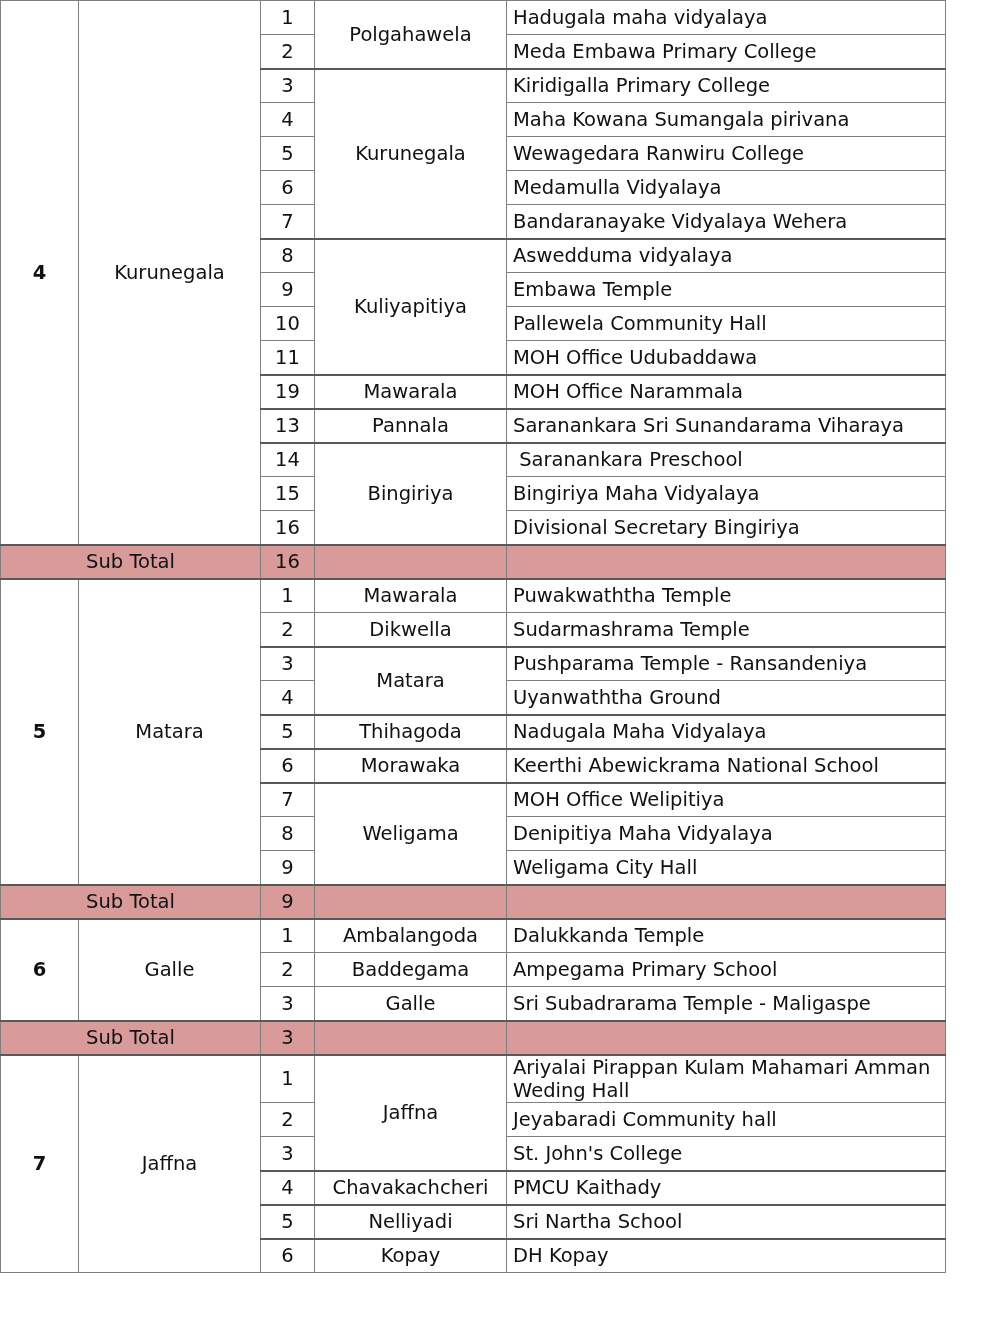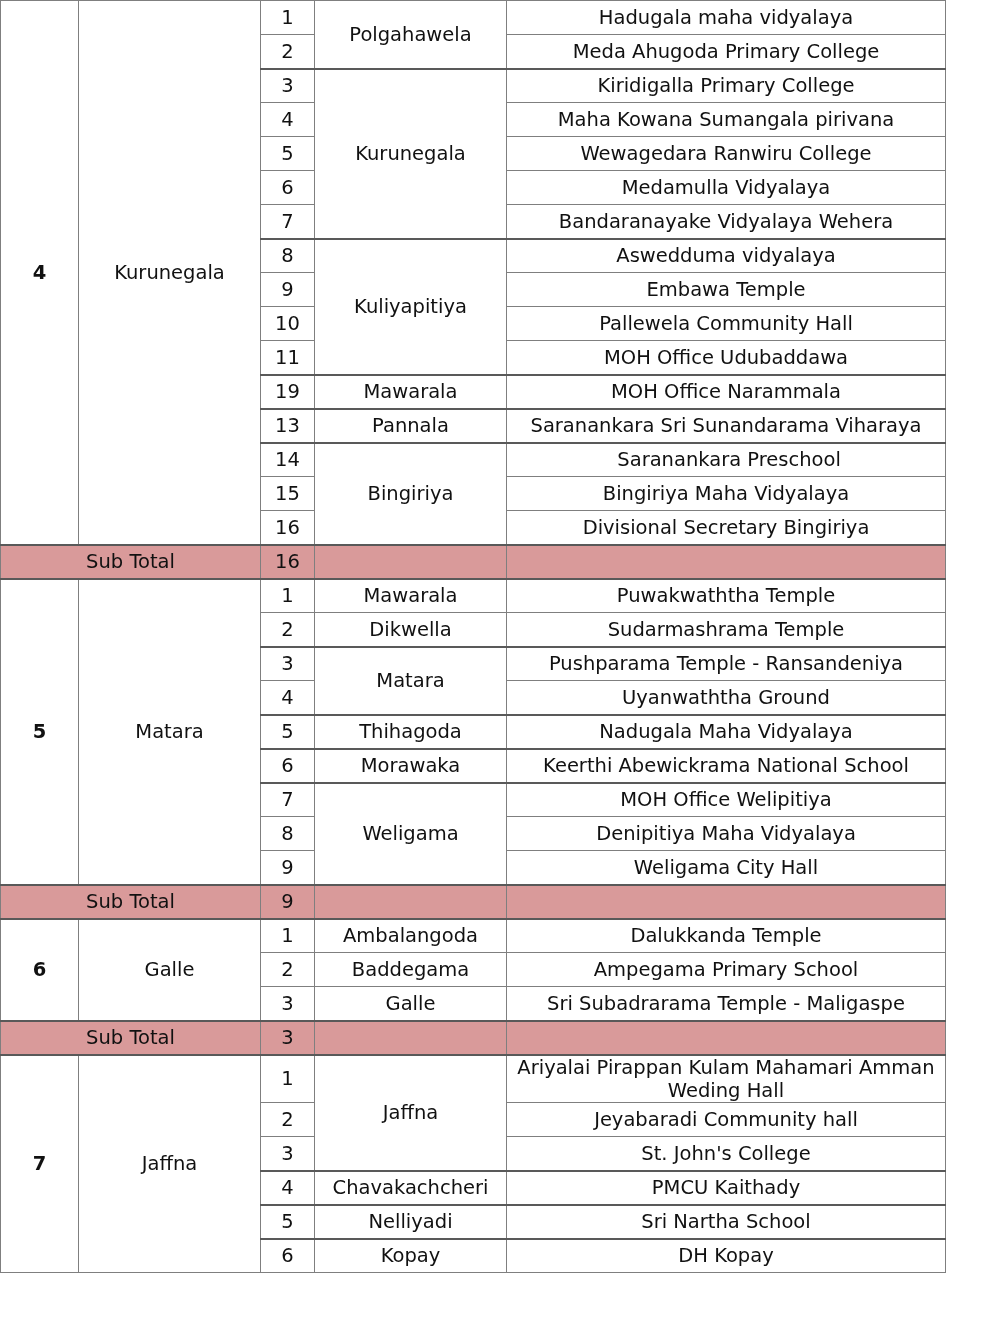--- a/index.html
+++ b/index.html
@@ -43,21 +43,21 @@
   col.c-no      { width: 78px;  }
   col.c-dist    { width: 182px; }
   col.c-idx     { width: 54px;  }
   col.c-div     { width: 192px; }
   col.c-place   { width: 439px; }
 
   .cell-no      { text-align: center; font-weight: bold; }
   .cell-dist    { text-align: center; }
   .cell-idx     { text-align: center; }
   .cell-div     { text-align: center; padding-left: 10px; }
-  .cell-place   { text-align: center; padding-left: 11px; }
+  .cell-place   { text-align: left; padding-left: 11px; }
 
   
   tr.block-start > td { border-top: 2px solid #595959; }
   td.thick-left  { border-left: 2px solid #595959; }
   td.thick-right { border-right: 2px solid #595959; }
 
   tr.subtotal > td {
     background: #d99a9a;
     border-top: 2px solid #595959;
     border-bottom: 2px solid #595959;
@@ -89,21 +89,21 @@
     <tbody id="table-body">
         <tr>
           <td class="cell-no thick-left" rowspan="16">4</td>
           <td class="cell-dist" rowspan="16">Kurunegala</td>
           <td class="cell-idx">1</td>
           <td class="cell-div" rowspan="2">Polgahawela</td>
           <td class="cell-place thick-right">Hadugala maha vidyalaya</td>
         </tr>
         <tr>
           <td class="cell-idx">2</td>
-          <td class="cell-place thick-right">Meda Ahugoda Primary College</td>
+          <td class="cell-place thick-right">Meda Embawa Primary College</td>
         </tr>
         <tr class="block-start">
           <td class="cell-idx">3</td>
           <td class="cell-div" rowspan="5">Kurunegala</td>
           <td class="cell-place thick-right">Kiridigalla Primary College</td>
         </tr>
         <tr>
           <td class="cell-idx">4</td>
           <td class="cell-place thick-right">Maha Kowana Sumangala pirivana</td>
         </tr>

